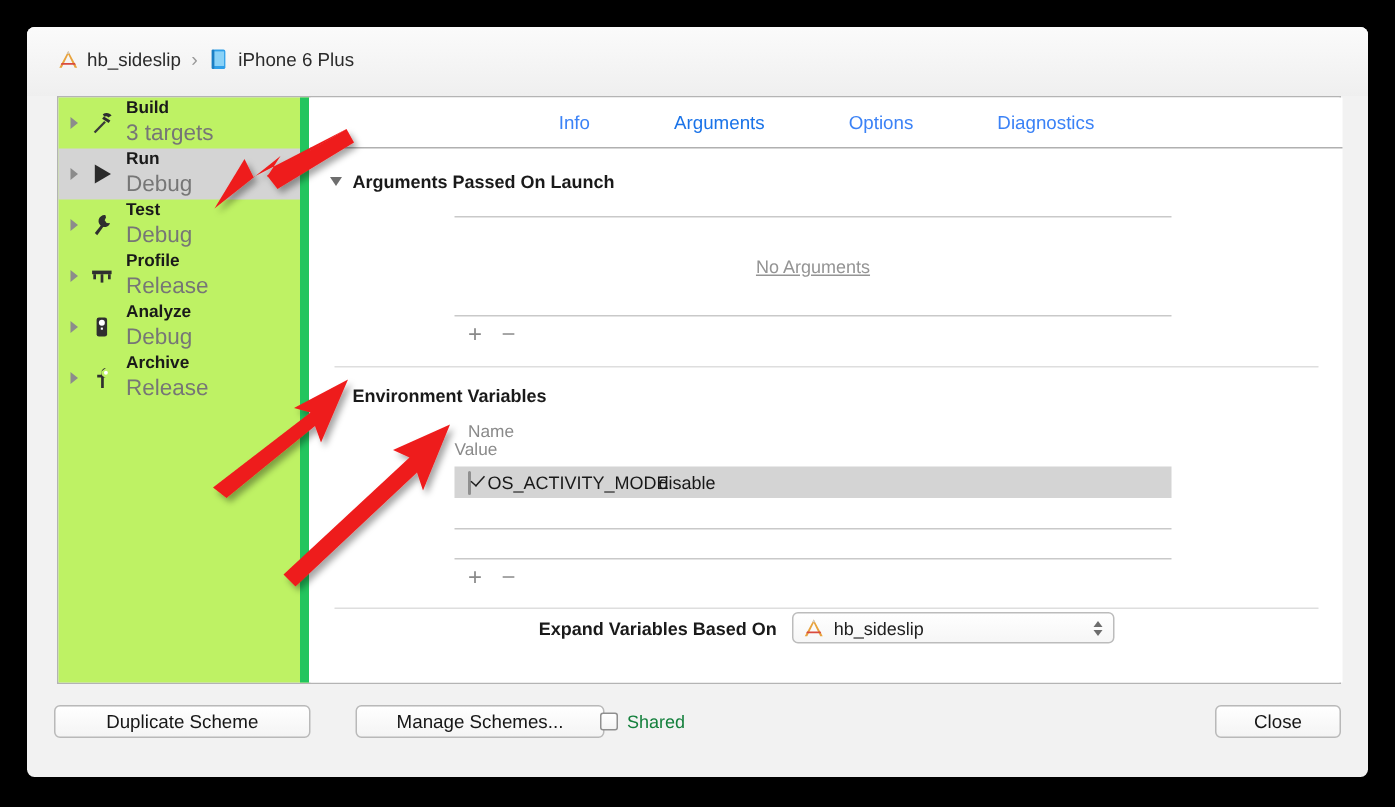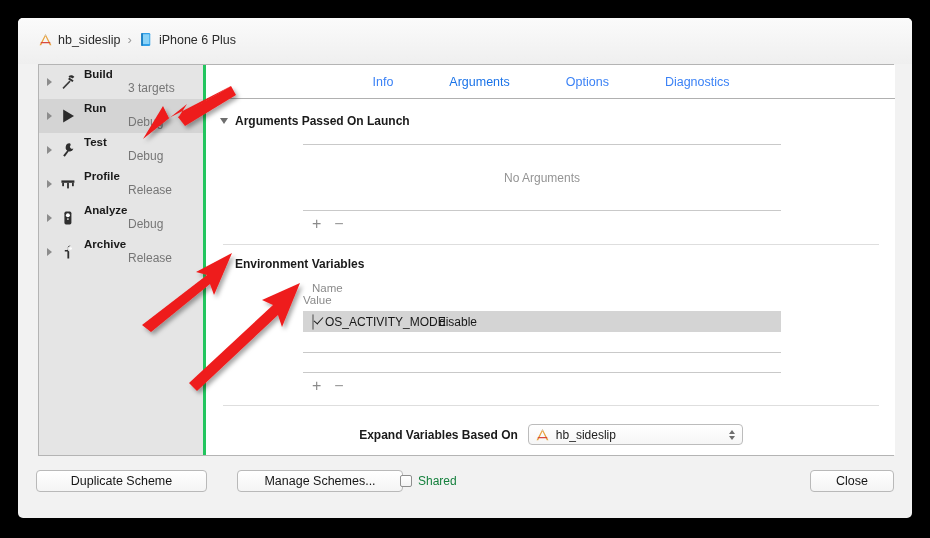--- a/index.html
+++ b/index.html
@@ -46,22 +46,22 @@
     left: 20px; top: 46px;
     width: 856px; height: 392px;
     background: #ffffff;
     border: 1px solid #b4b4b4;
   }
 
   
   #sidebar {
     position: absolute; left: 0; top: 0;
     width: 167px; height: 100%;
-    background: #e5e5e5;
-    border-right: 3px solid #22c55e;
+    background: #bef264;
+    border-right: 6px solid #22c55e;
   }
   .scheme-row {
     position: relative;
     height: 34px;
     display: flex; align-items: center;
     padding-left: 8px;
   }
   .scheme-row.selected { background: #d4d4d4; }
   .disclosure {
     width: 0; height: 0;
@@ -70,21 +70,21 @@
     border-bottom: 4px solid transparent;
     margin-right: 6px; flex: 0 0 auto;
   }
   .scheme-glyph {
     width: 20px; height: 22px; flex: 0 0 auto;
     display: flex; align-items: center; justify-content: center;
     margin-right: 6px;
   }
   .scheme-text { line-height: 1.15; }
   .scheme-title { font-size: 11.5px; font-weight: bold; color: #1a1a1a; }
-  .scheme-sub { font-size: 12px; color: #767676; margin-top: 1px; margin-left: 44px; }
+  .scheme-sub { font-size: 15px; color: #767676; margin-top: 1px; }
 
   
   #panel {
     position: absolute; left: 168px; top: 0;
     width: 688px; height: 100%;
     background: #ffffff;
   }
 
   
   #tabbar {
@@ -142,25 +142,26 @@
     transform: rotate(42deg);
   }
 
   .pm-bar { display: flex; align-items: center; gap: 13px; }
   .pm-btn { font-size: 16px; color: #9a9a9a; line-height: 1; }
   .pm-btn.enabled { color: #8a8a8a; }
 
   .placeholder-text {
     font-size: 12px; color: #949494;
     text-align: center;
+    text-decoration: underline;
   }
 
   
   #expand-row {
-    position: absolute; left: 0; bottom: 10px;
+    position: absolute; left: 0; bottom: 26px;
     width: 100%;
     display: flex; align-items: center; justify-content: center;
     gap: 10px;
     text-align: center;
   }
   #expand-label { font-size: 12px; font-weight: bold; color: #1a1a1a; }
   #expand-popup {
     width: 215px; height: 21px;
     border: 1px solid #bcbcbc; border-radius: 4px;
     background: linear-gradient(#ffffff,#f6f6f6);

